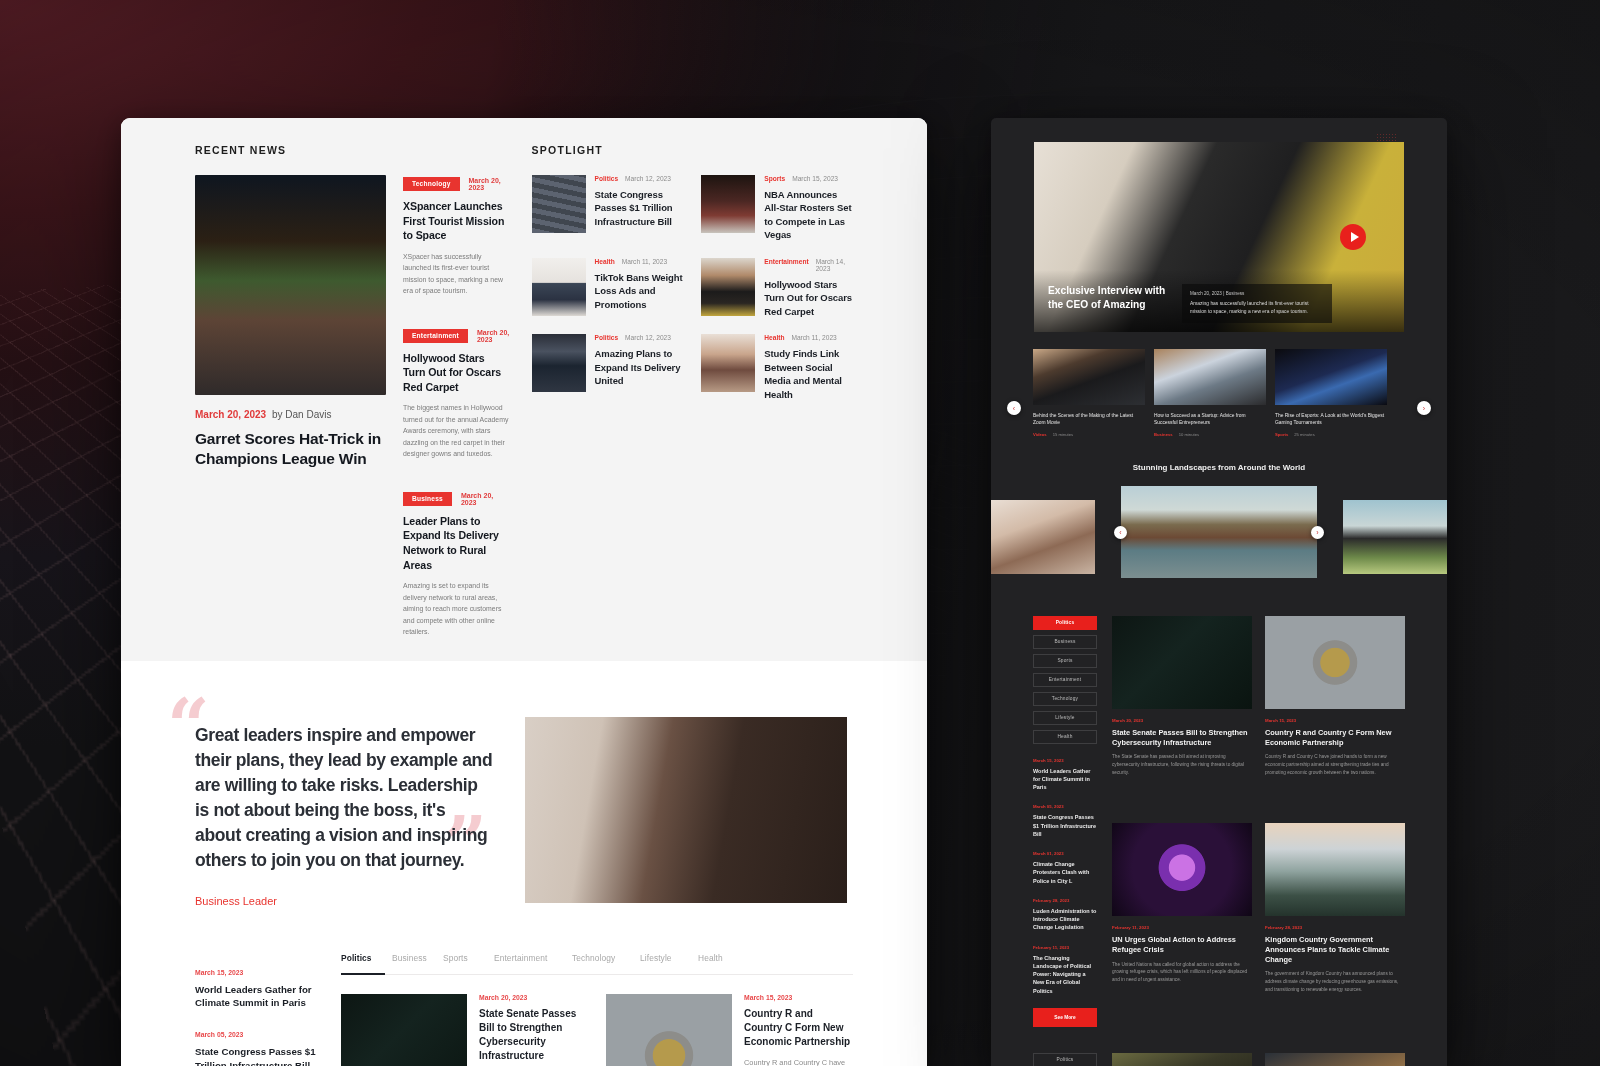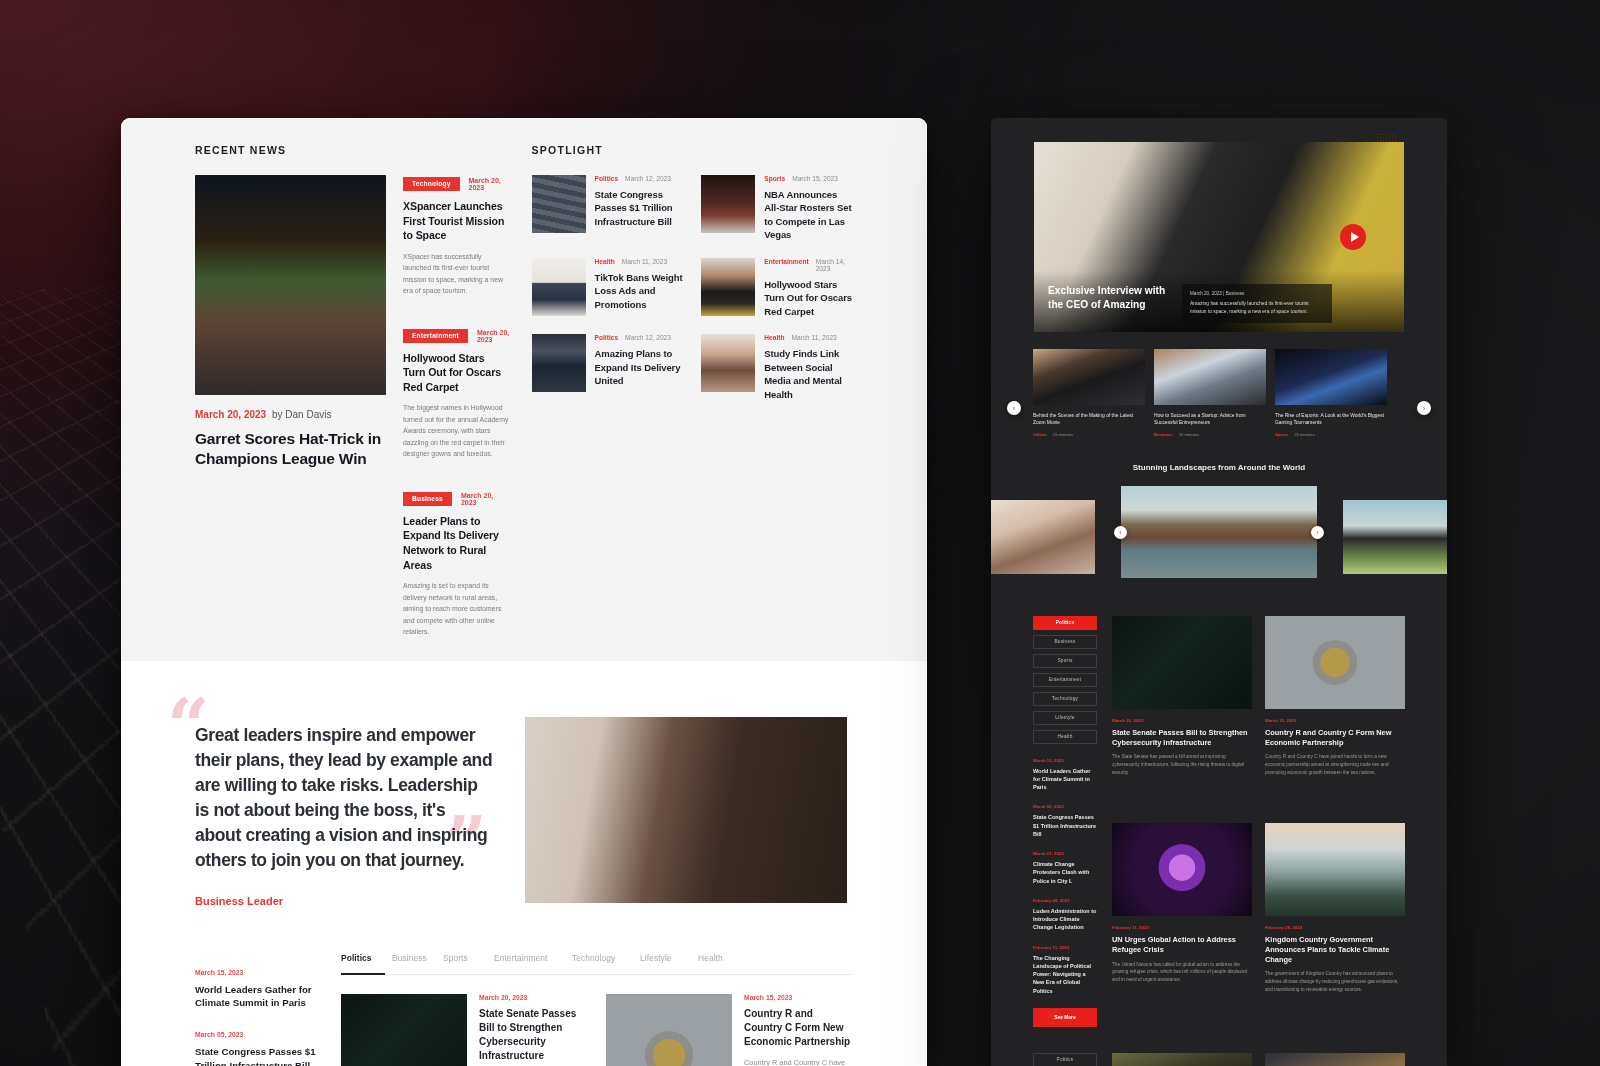--- a/index.html
+++ b/index.html
@@ -105,21 +105,21 @@
   .q-mark {
     position: absolute; font-family: "DejaVu Serif", serif; font-weight: 700;
     color: #f5ccd0; line-height: .75; user-select: none;
   }
   .q-open { left: -28px; top: -10px; font-size: 74px; }
   .q-close { right: 8px; bottom: 34px; font-size: 74px; }
   .q-text {
     position: relative; font-size: 17.5px; line-height: 1.42; font-weight: 600;
     color: #2b2f36; letter-spacing: -.35px;
   }
-  .q-author { margin-top: 22px; color: #e8342f; font-size: 11px; font-weight: 700; }
+  .q-author { margin-top: 22px; color: #e8342f; font-size: 11px; font-weight: 400; }
   .q-img { width: 322px; height: 186px; margin-top: 8px; }
 
   
   .lp-bottom { background: #fff; padding: 6px 74px 0 74px; display: flex; gap: 22px; }
   .lb-side { width: 124px; padding-top: 16px; }
   .lb-side-item { margin-bottom: 21px; }
   .lb-side-date { color: #e8484a; font-size: 6.8px; font-weight: 600; }
   .lb-side-title {
     margin-top: 7px; font-size: 9.7px; line-height: 1.42; font-weight: 600; color: #1b1f26;
   }

